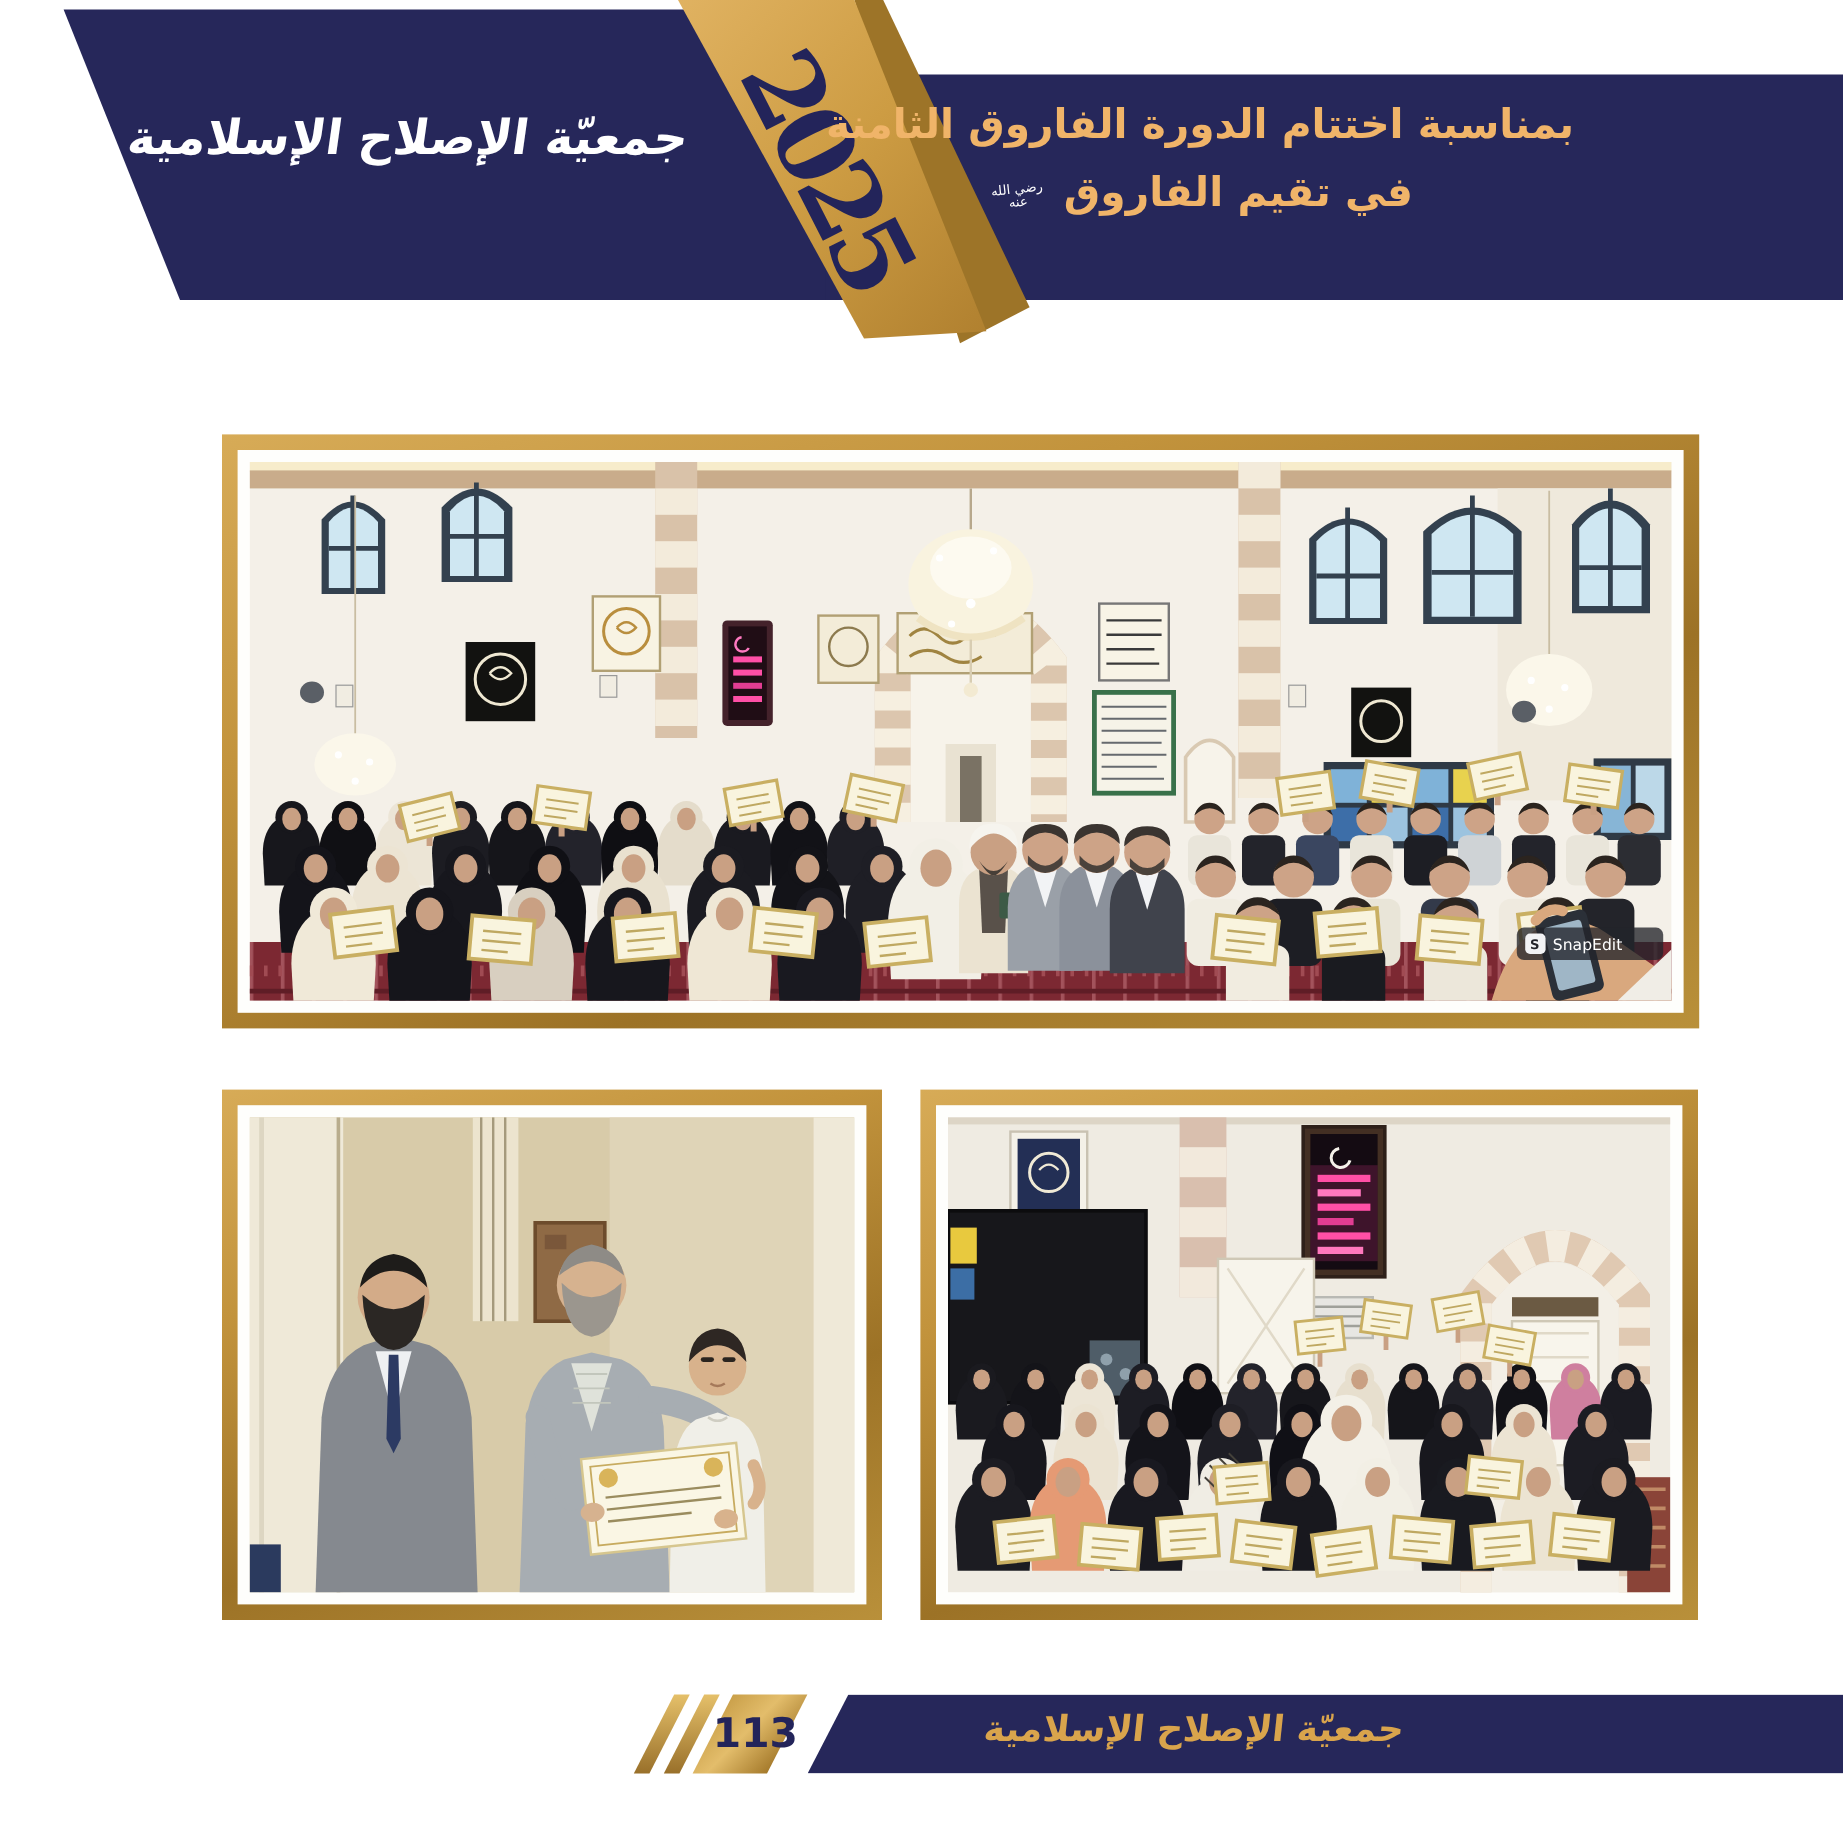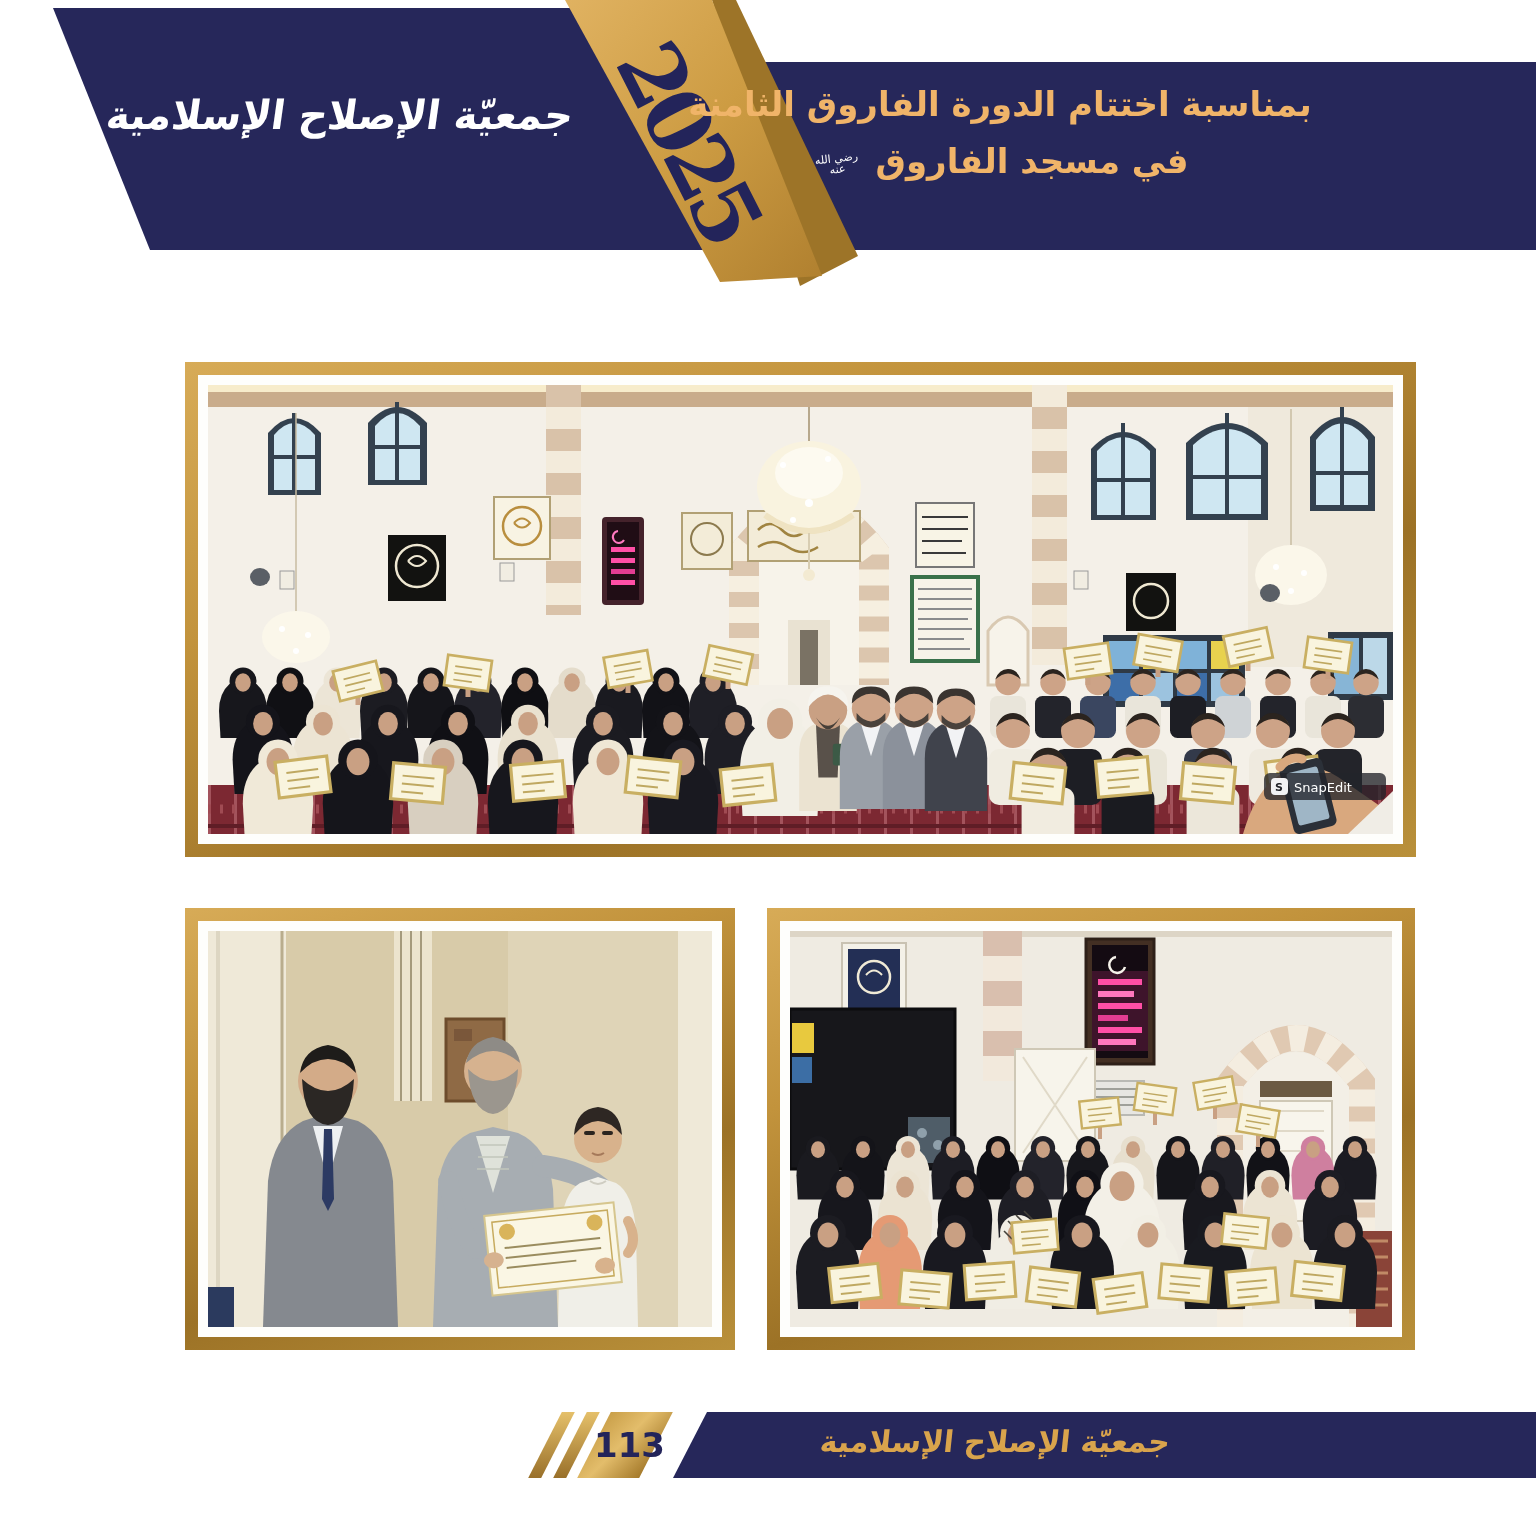--- a/index.html
+++ b/index.html
@@ -73,21 +73,21 @@
     <polygon points="688,62 1536,62 1536,250 688,250" fill="#26275a"></polygon>
     <polygon points="712,0 736,0 858,256 800,286" fill="#9d7428"></polygon>
     <polygon points="565,0 712,0 822,276 720,282" fill="url(#gr)"></polygon>
   </svg>
 
   <div class="org-callig" dir="rtl">جمعيّة الإصلاح الإسلامية</div>
   <div class="year">2025</div>
 
   <div class="title-block" dir="rtl">
     <div>بمناسبة اختتام الدورة الفاروق الثامنة</div>
-    <div><span>في مسجد الفاروق</span><span class="honorific" dir="rtl">رضي الله عنه</span></div>
+    <div><span>في تقيم الفاروق</span><span class="honorific" dir="rtl">رضي الله عنه</span></div>
   </div>
 
   <div class="frame" style="left:185px;top:362px;width:1231px;height:495px;">
     <div class="mat">
       <svg viewBox="0 0 1185 449">
         <defs>
           <pattern id="cp" width="26" height="49" patternUnits="userSpaceOnUse">
             <rect width="26" height="49" fill="#7c2832"></rect>
               <rect width="3" height="49" fill="#a3535c"></rect>
           </pattern>

